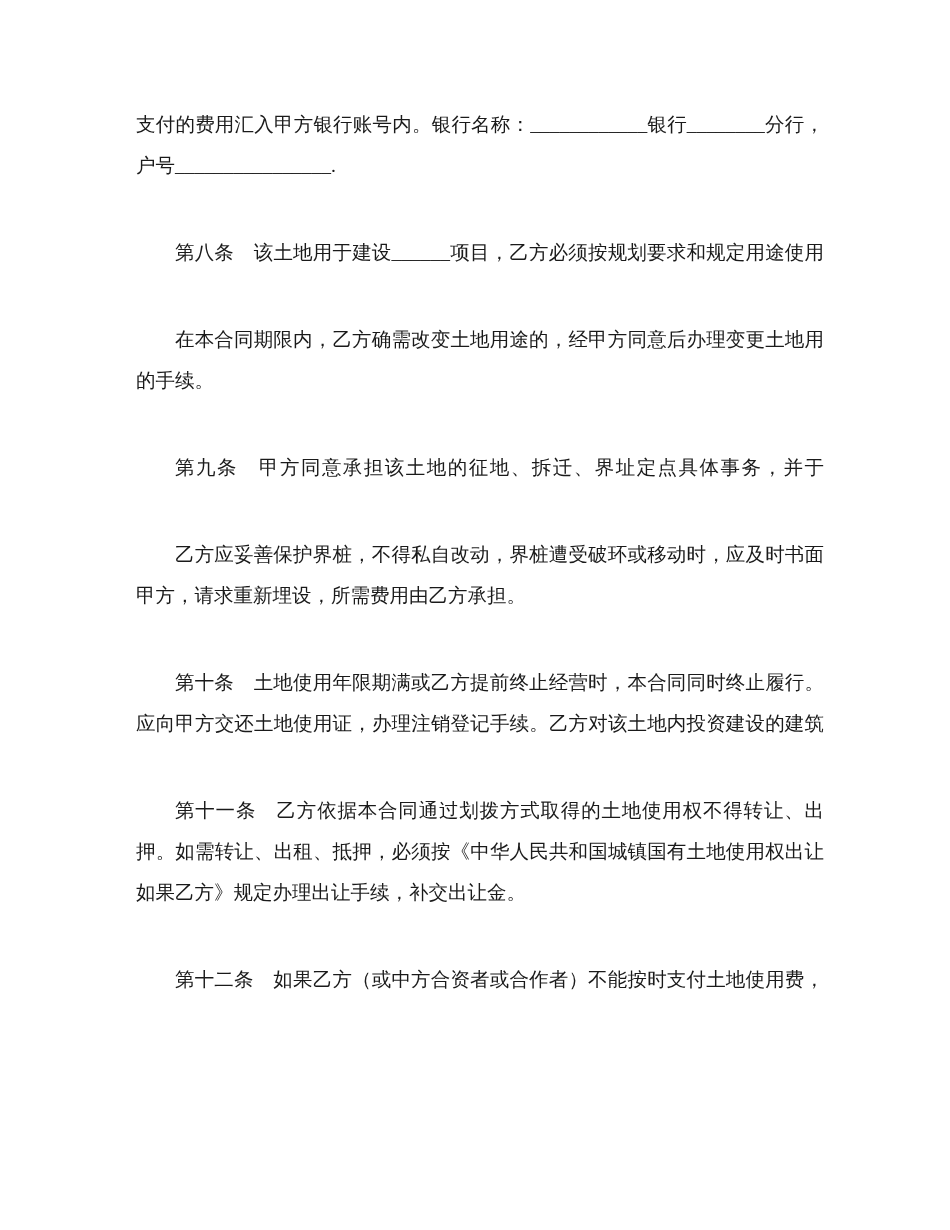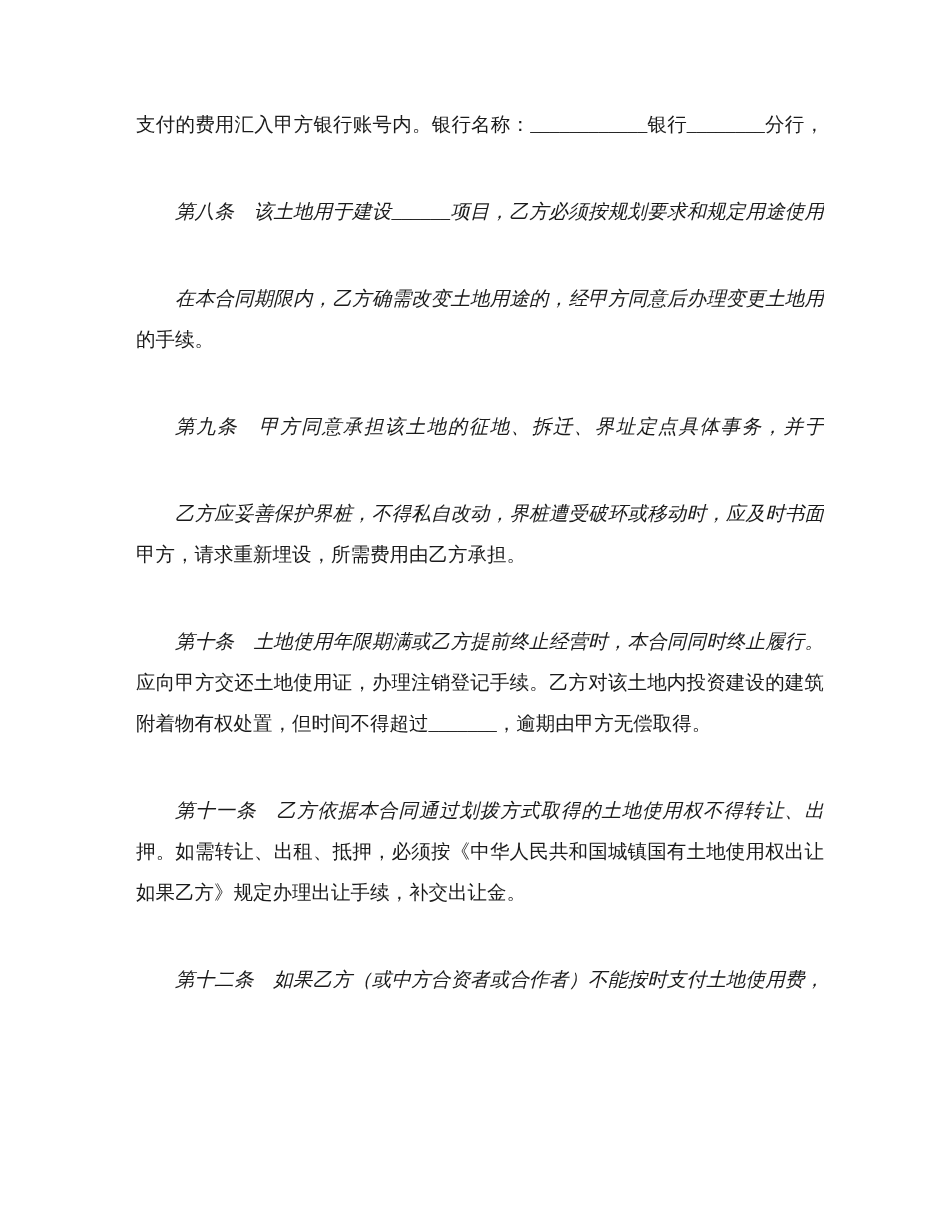--- a/index.html
+++ b/index.html
@@ -28,53 +28,52 @@
     margin: 0 0 46px 0;
   }
   .line {
     height: 41px;
     overflow: hidden;
     text-align: left;
     white-space: normal;
   }
   .line.indent {
     text-indent: 39px;
-    font-style: italic;
   }
   .line.full {
     text-align: justify;
     text-align-last: justify;
   }
 </style>
 </head>
 <body>
 
 <div class="page" style="background: rgb(255, 255, 255);">
   <div class="content" style="color: rgb(26, 26, 26);">
       <div class="paragraph">
         <div class="line full">支付的费用汇入甲方银行账号内。银行名称：____________银行________分行，账</div>
+        <div class="line">户号________________.</div>
       </div>
       <div class="paragraph">
         <div class="line indent full">第八条　该土地用于建设______项目，乙方必须按规划要求和规定用途使用</div>
       </div>
       <div class="paragraph">
         <div class="line indent full">在本合同期限内，乙方确需改变土地用途的，经甲方同意后办理变更土地用途</div>
         <div class="line">的手续。</div>
       </div>
       <div class="paragraph">
         <div class="line indent full">第九条　甲方同意承担该土地的征地、拆迁、界址定点具体事务，并于________</div>
       </div>
       <div class="paragraph">
         <div class="line indent full">乙方应妥善保护界桩，不得私自改动，界桩遭受破环或移动时，应及时书面报告</div>
         <div class="line">甲方，请求重新埋设，所需费用由乙方承担。</div>
       </div>
       <div class="paragraph">
         <div class="line indent full">第十条　土地使用年限期满或乙方提前终止经营时，本合同同时终止履行。乙方</div>
         <div class="line full">应向甲方交还土地使用证，办理注销登记手续。乙方对该土地内投资建设的建筑物、</div>
-        <div class="line">附着物有权处置，但时间不得超过_______，逾期由甲方无偿取得。</div>
       </div>
       <div class="paragraph">
         <div class="line indent full">第十一条　乙方依据本合同通过划拨方式取得的土地使用权不得转让、出租、抵</div>
         <div class="line full">押。如需转让、出租、抵押，必须按《中华人民共和国城镇国有土地使用权出让和转让</div>
         <div class="line">如果乙方》规定办理出让手续，补交出让金。</div>
       </div>
       <div class="paragraph">
         <div class="line indent full">第十二条　如果乙方（或中方合资者或合作者）不能按时支付土地使用费，从滞</div>
       </div>
     </div>

